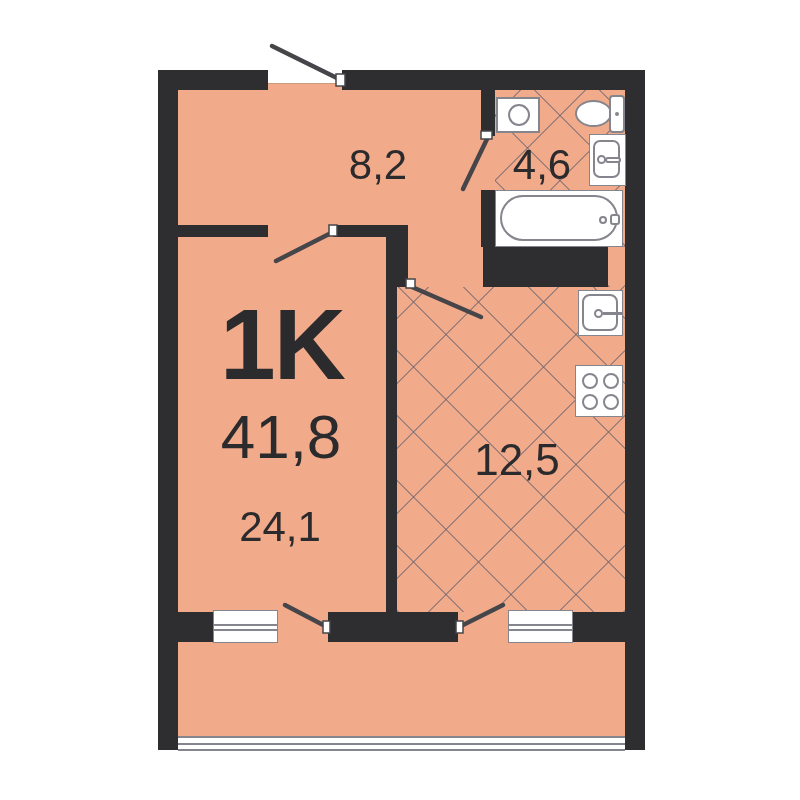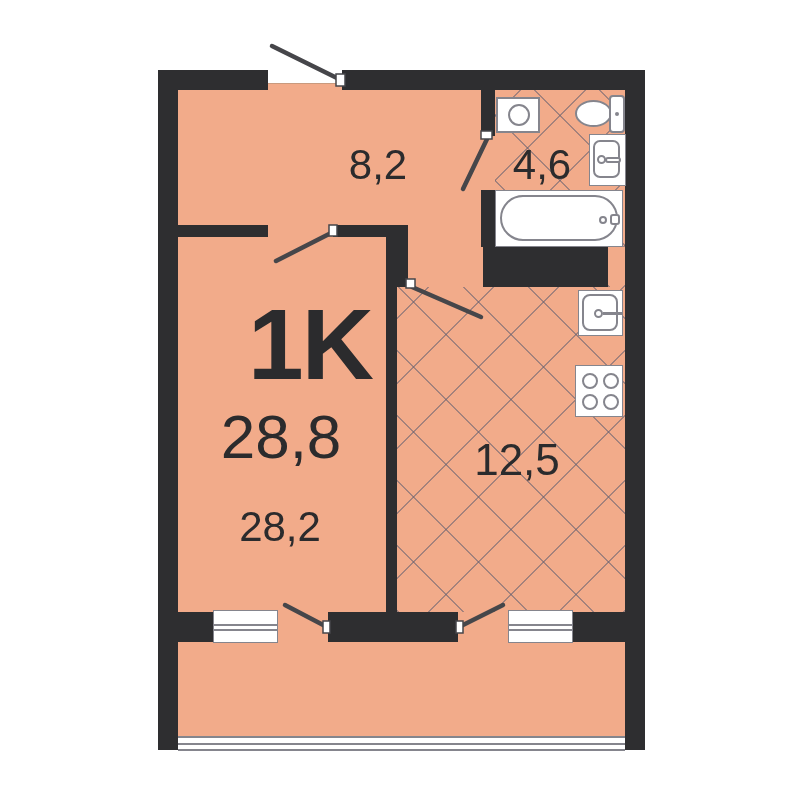--- a/index.html
+++ b/index.html
@@ -111,20 +111,20 @@
     <g fill="#ffffff" stroke="#46464a" stroke-width="1.5">
       <rect x="336" y="74" width="9" height="12"></rect>
       <rect x="329" y="225" width="8" height="11"></rect>
       <rect x="481" y="131" width="11" height="8"></rect>
       <rect x="406" y="279" width="9" height="9"></rect>
       <rect x="323" y="621" width="7" height="12"></rect>
       <rect x="456" y="621" width="7" height="12"></rect>
     </g>
   </svg>
 
-  <div class="label lbl-type" style="left:282px;top:344px;margin-left:28px;">1K</div>
-  <div class="label lbl-total" style="left:281px;top:437px;">28,8</div>
-  <div class="label lbl-room" style="left:280px;top:527px;">28,2</div>
+  <div class="label lbl-type" style="left:282px;top:344px;">1K</div>
+  <div class="label lbl-total" style="left:281px;top:437px;">41,8</div>
+  <div class="label lbl-room" style="left:280px;top:527px;">24,1</div>
   <div class="label lbl-room" style="left:338px;top:165px;margin-left:40px;">8,2</div>
   <div class="label lbl-room" style="left:542px;top:165px;">4,6</div>
   <div class="label lbl-room" style="left:517px;top:460px;font-size:44px;">12,5</div>
 
 </div>
 
 </body></html>

